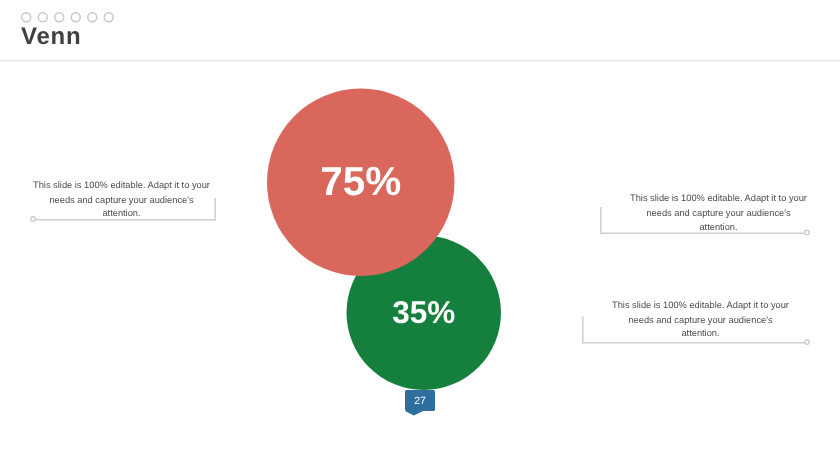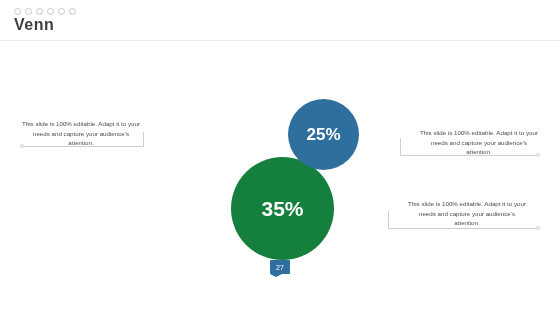--- a/index.html
+++ b/index.html
@@ -197,22 +197,22 @@
     <span class="dot"></span>
     <span class="dot"></span>
     <span class="dot"></span>
     <span class="dot"></span>
   </div>
 
   <div class="title">Venn</div>
   <div class="title-rule"></div>
 
   <div class="venn">
-    <div class="circle circle-b">
-      <span class="label">25%</span>
+    <div class="circle circle-a">
+      <span class="label">75%</span>
     </div>
     <div class="circle circle-c">
       <span class="label">35%</span>
     </div>
   </div>
 
   <div class="line l1-h"></div>
   <div class="line l1-v"></div>
   <div class="endcap l1-cap"></div>
 

